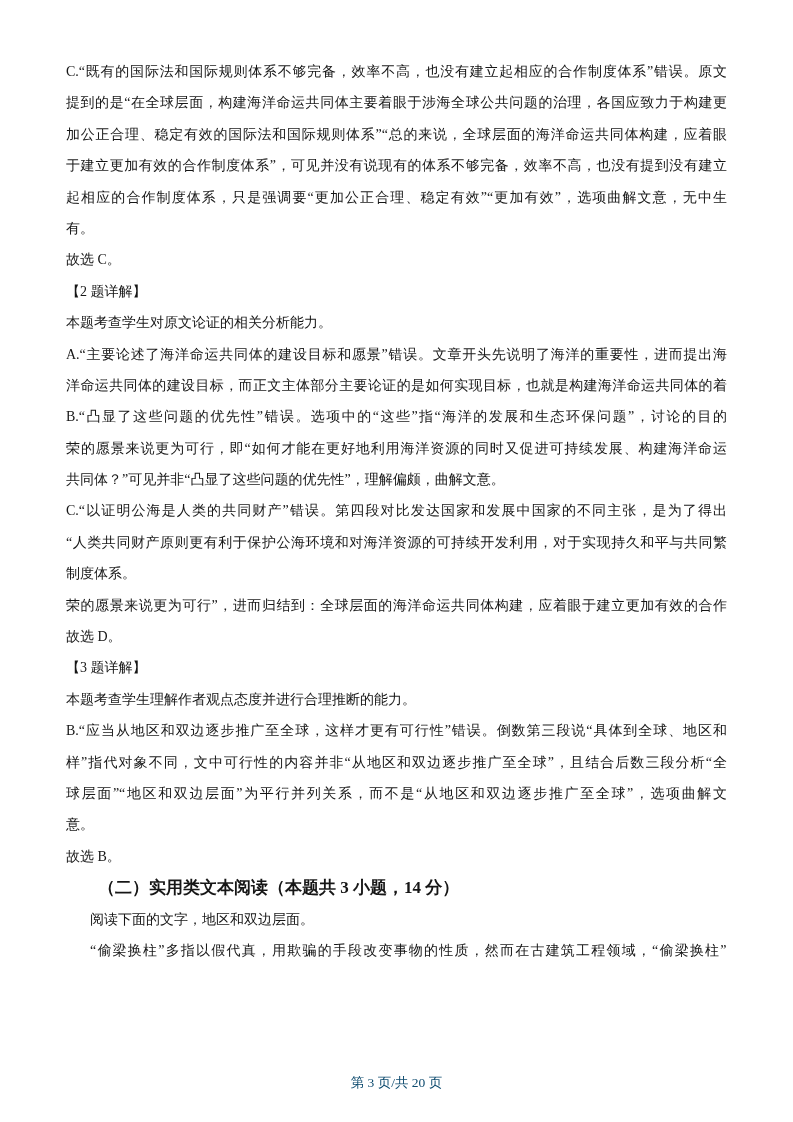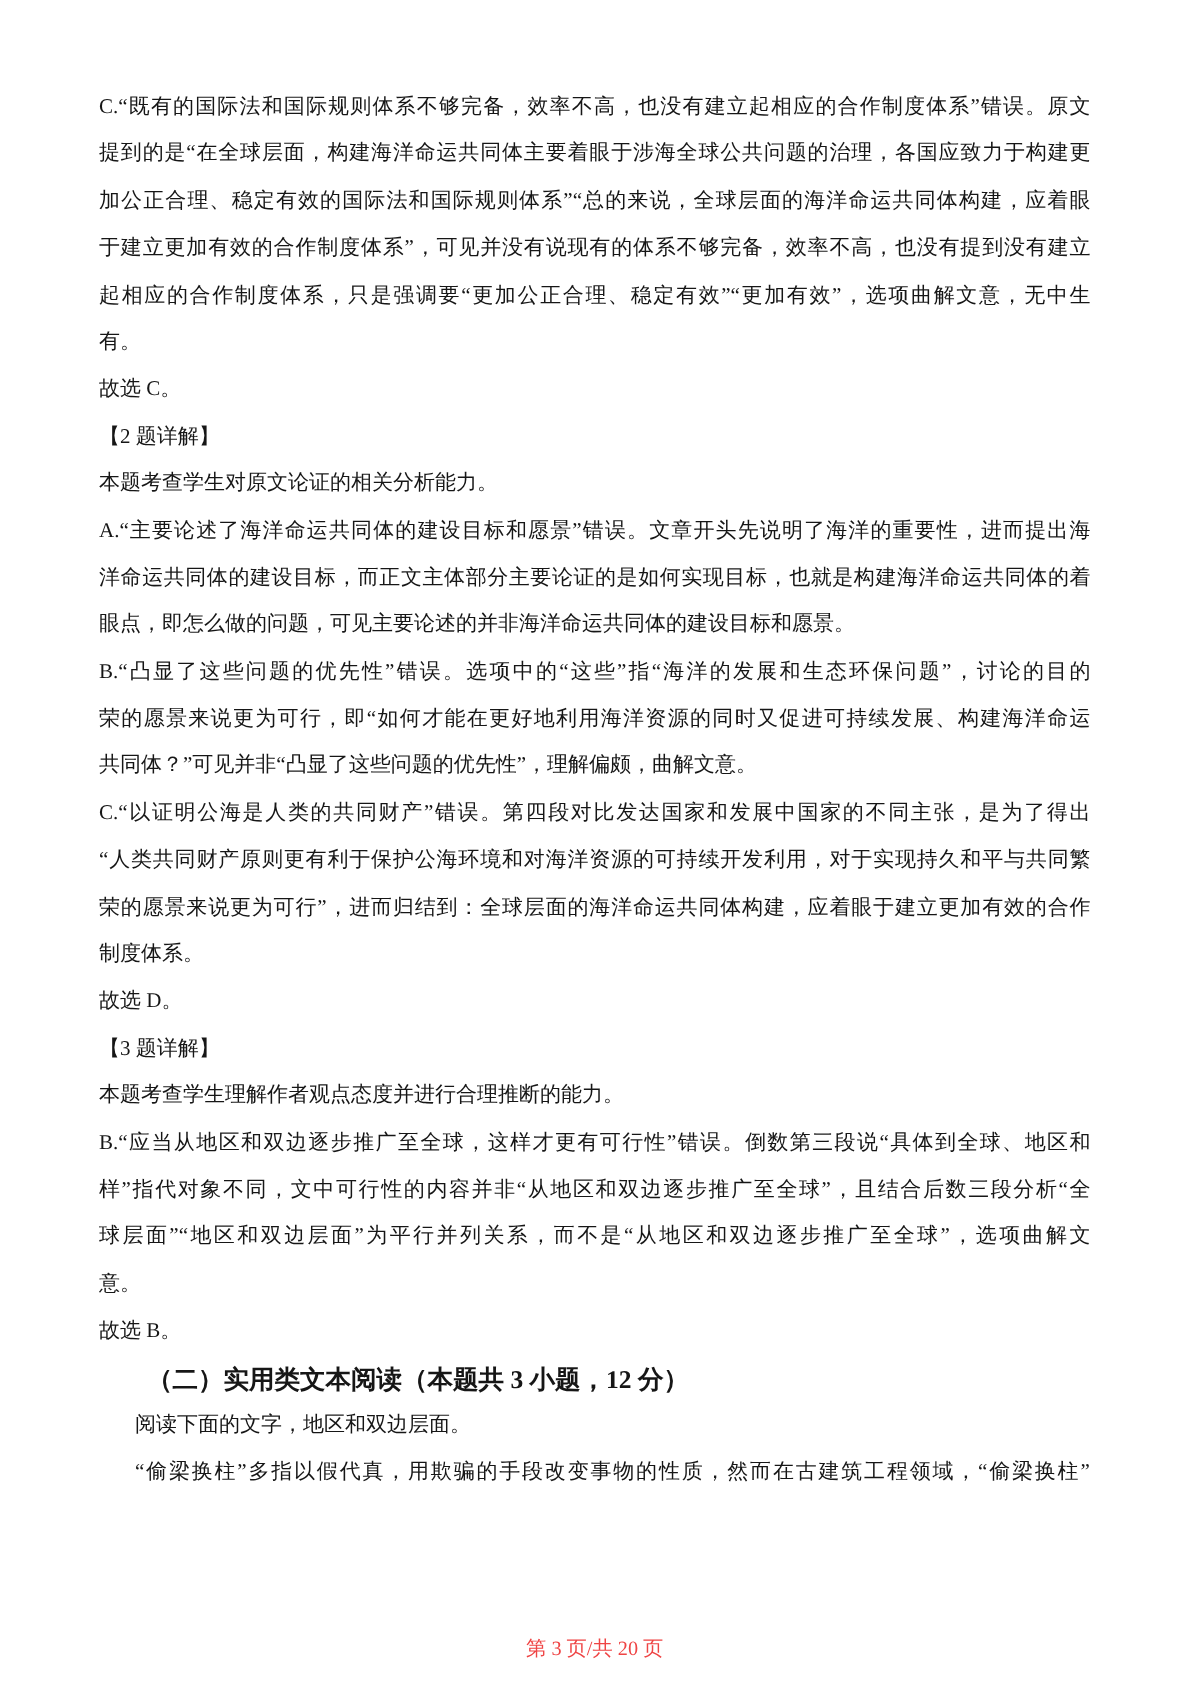--- a/index.html
+++ b/index.html
@@ -45,22 +45,21 @@
   .para.passage .line {
     text-indent: 24px;
     letter-spacing: 0.5px;
   }
   .page-footer {
     position: absolute;
     left: 0; right: 0;
     top: 1074px;
     text-align: center;
     font-size: 13.5px;
-    color: #ef4444;
-    margin-top: 16px;
+    color: #0c4a6e;
   }
 </style>
 </head>
 <body>
 
 <div class="page">
   <main class="doc-body">
       <div class="para body">
         <div class="line fill">C.“既有的国际法和国际规则体系不够完备，效率不高，也没有建立起相应的合作制度体系”错误。原文</div>
         <div class="line fill">提到的是“在全球层面，构建海洋命运共同体主要着眼于涉海全球公共问题的治理，各国应致力于构建更</div>
@@ -74,53 +73,52 @@
       </div>
       <div class="para body">
         <div class="line">【2 题详解】</div>
       </div>
       <div class="para body">
         <div class="line">本题考查学生对原文论证的相关分析能力。</div>
       </div>
       <div class="para body">
         <div class="line fill">A.“主要论述了海洋命运共同体的建设目标和愿景”错误。文章开头先说明了海洋的重要性，进而提出海</div>
         <div class="line fill">洋命运共同体的建设目标，而正文主体部分主要论证的是如何实现目标，也就是构建海洋命运共同体的着</div>
-        <div class="line">眼点，即怎么做的问题，可见主要论述的并非海洋命运共同体的建设目标和愿景。</div>
       </div>
       <div class="para body">
         <div class="line fill">B.“凸显了这些问题的优先性”错误。选项中的“这些”指“海洋的发展和生态环保问题”，讨论的目的</div>
         <div class="line fill">荣的愿景来说更为可行，即“如何才能在更好地利用海洋资源的同时又促进可持续发展、构建海洋命运</div>
         <div class="line">共同体？”可见并非“凸显了这些问题的优先性”，理解偏颇，曲解文意。</div>
       </div>
       <div class="para body">
         <div class="line fill">C.“以证明公海是人类的共同财产”错误。第四段对比发达国家和发展中国家的不同主张，是为了得出</div>
         <div class="line fill">“人类共同财产原则更有利于保护公海环境和对海洋资源的可持续开发利用，对于实现持久和平与共同繁</div>
+        <div class="line">制度体系。</div>
         <div class="line fill">荣的愿景来说更为可行”，进而归结到：全球层面的海洋命运共同体构建，应着眼于建立更加有效的合作</div>
-        <div class="line">制度体系。</div>
       </div>
       <div class="para body">
         <div class="line">故选 D。</div>
       </div>
       <div class="para body">
         <div class="line">【3 题详解】</div>
       </div>
       <div class="para body">
         <div class="line">本题考查学生理解作者观点态度并进行合理推断的能力。</div>
       </div>
       <div class="para body">
         <div class="line fill">B.“应当从地区和双边逐步推广至全球，这样才更有可行性”错误。倒数第三段说“具体到全球、地区和</div>
         <div class="line fill">样”指代对象不同，文中可行性的内容并非“从地区和双边逐步推广至全球”，且结合后数三段分析“全</div>
         <div class="line fill">球层面”“地区和双边层面”为平行并列关系，而不是“从地区和双边逐步推广至全球”，选项曲解文</div>
         <div class="line">意。</div>
       </div>
       <div class="para body">
         <div class="line">故选 B。</div>
       </div>
       <div class="para heading">
-        <div class="line">（二）实用类文本阅读（本题共 3 小题，12 分）</div>
+        <div class="line">（二）实用类文本阅读（本题共 3 小题，14 分）</div>
       </div>
       <div class="para intro">
         <div class="line">阅读下面的文字，地区和双边层面。</div>
       </div>
       <div class="para passage">
         <div class="line fill">“偷梁换柱”多指以假代真，用欺骗的手段改变事物的性质，然而在古建筑工程领域，“偷梁换柱”</div>
       </div>
     </main>
   <footer class="page-footer">
     <span>第 3 页/共 20 页</span>

